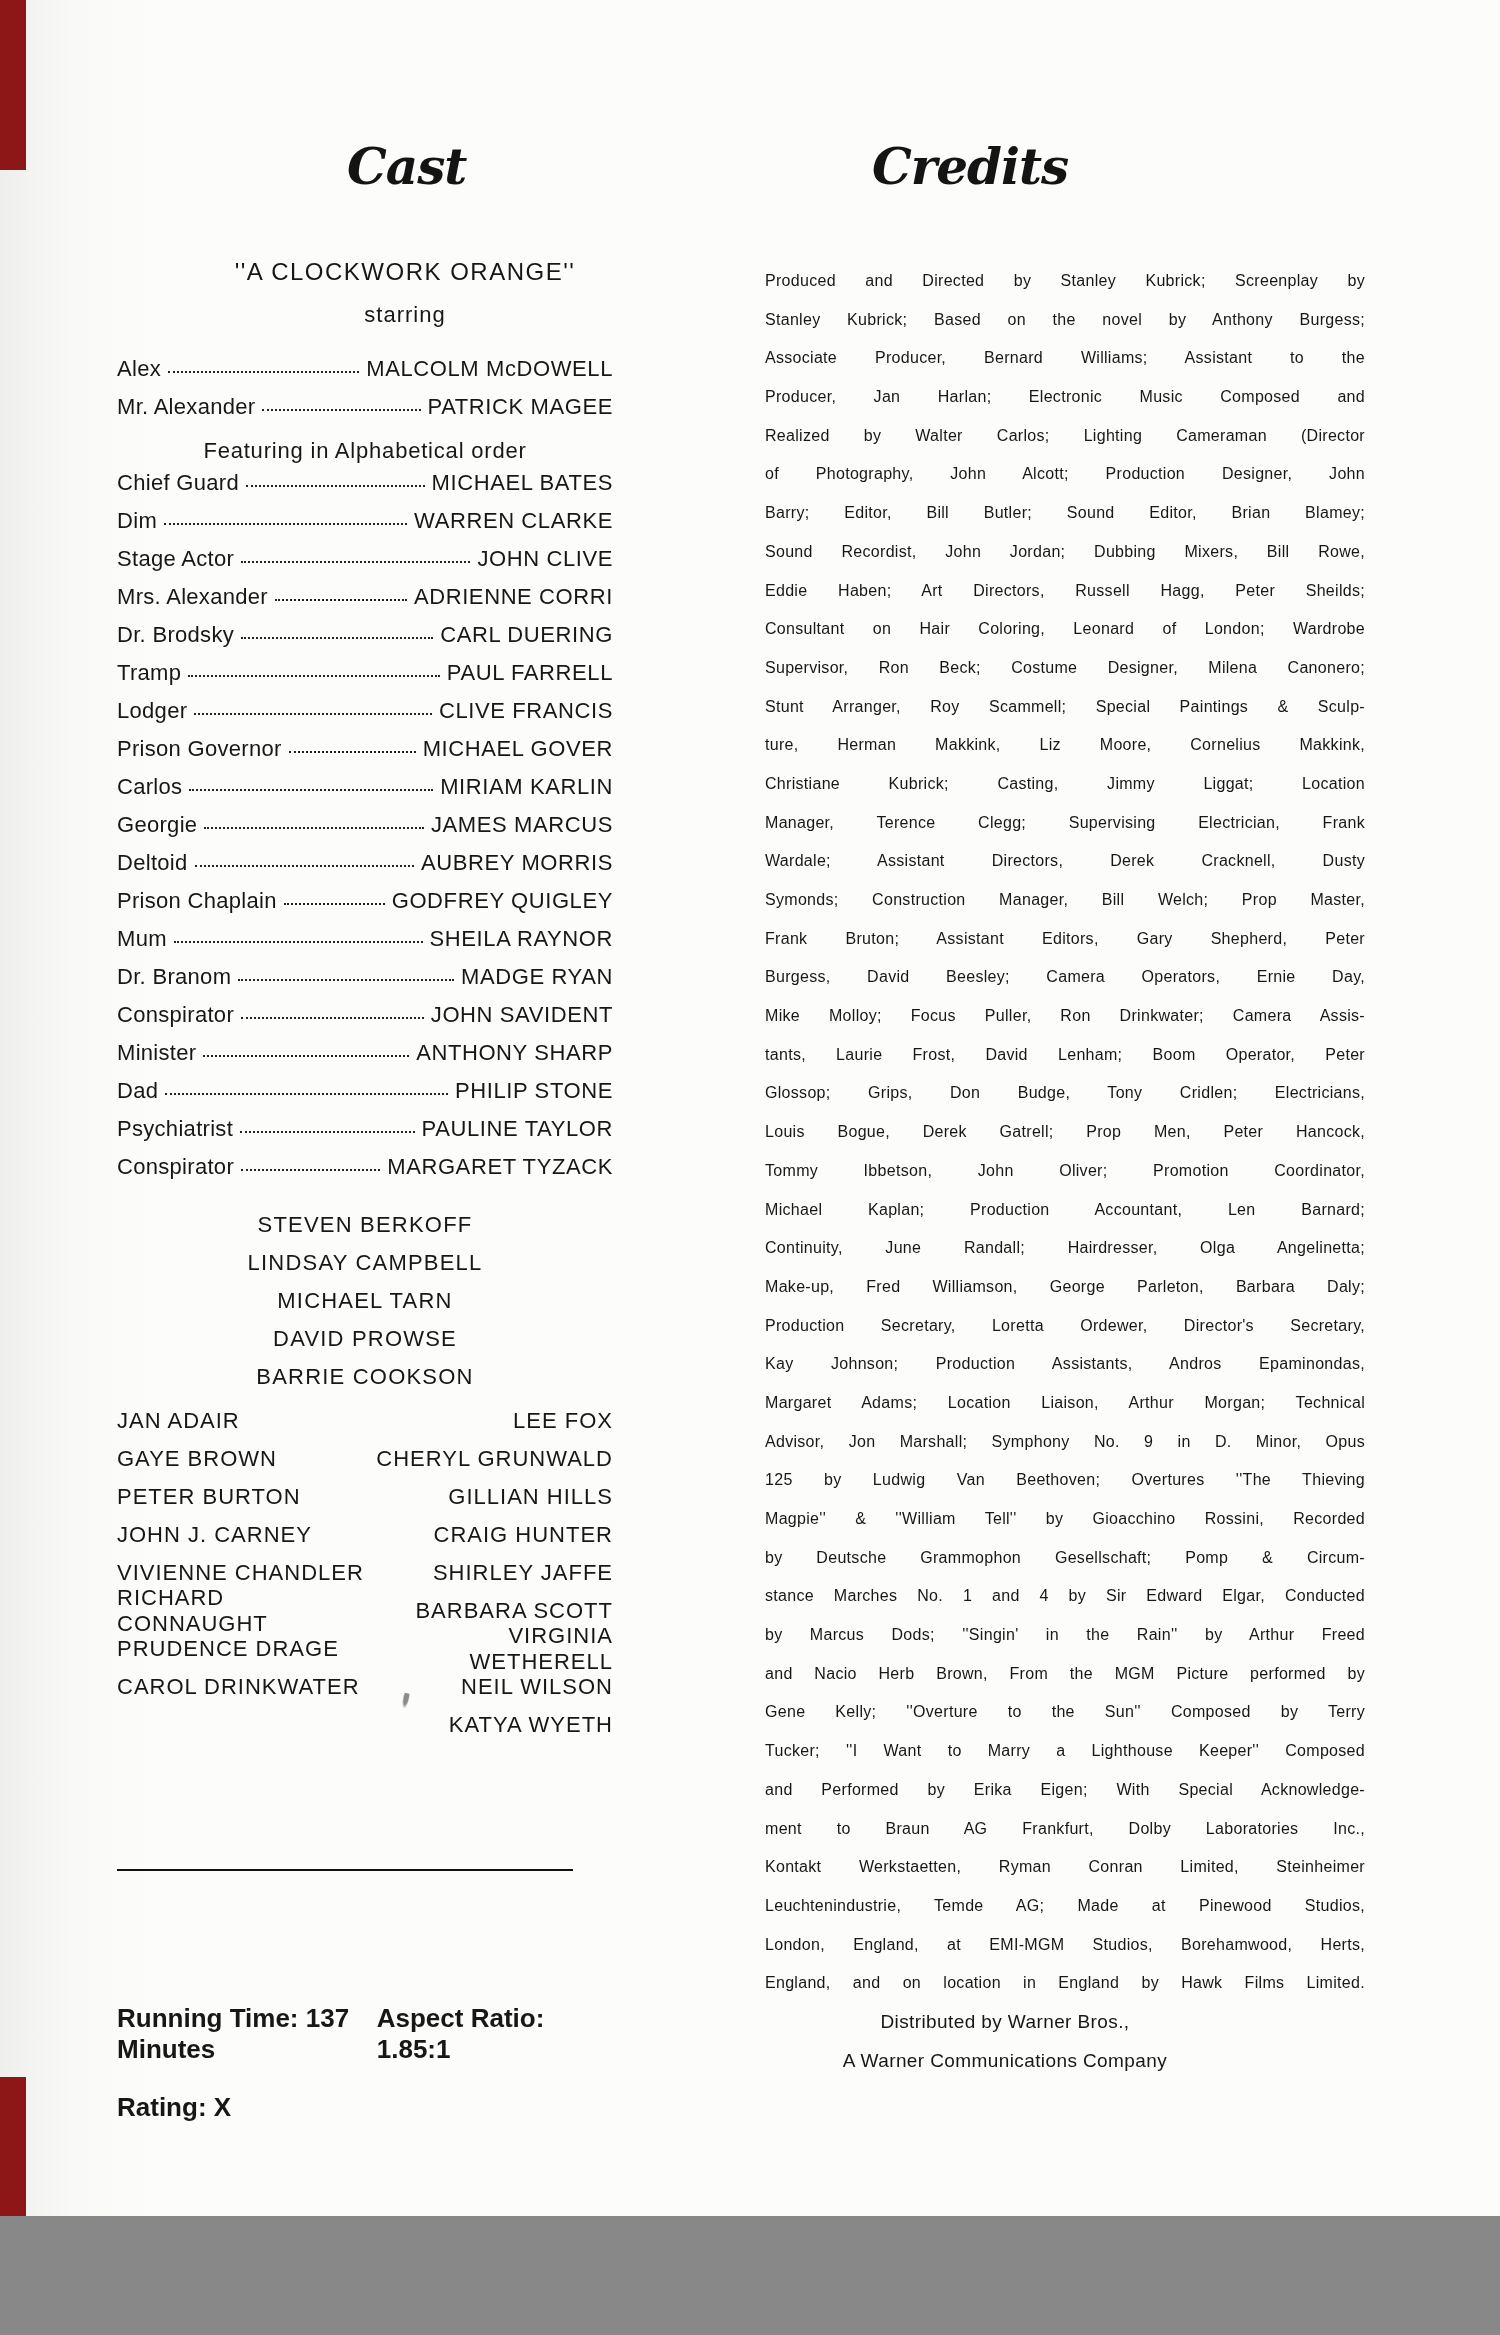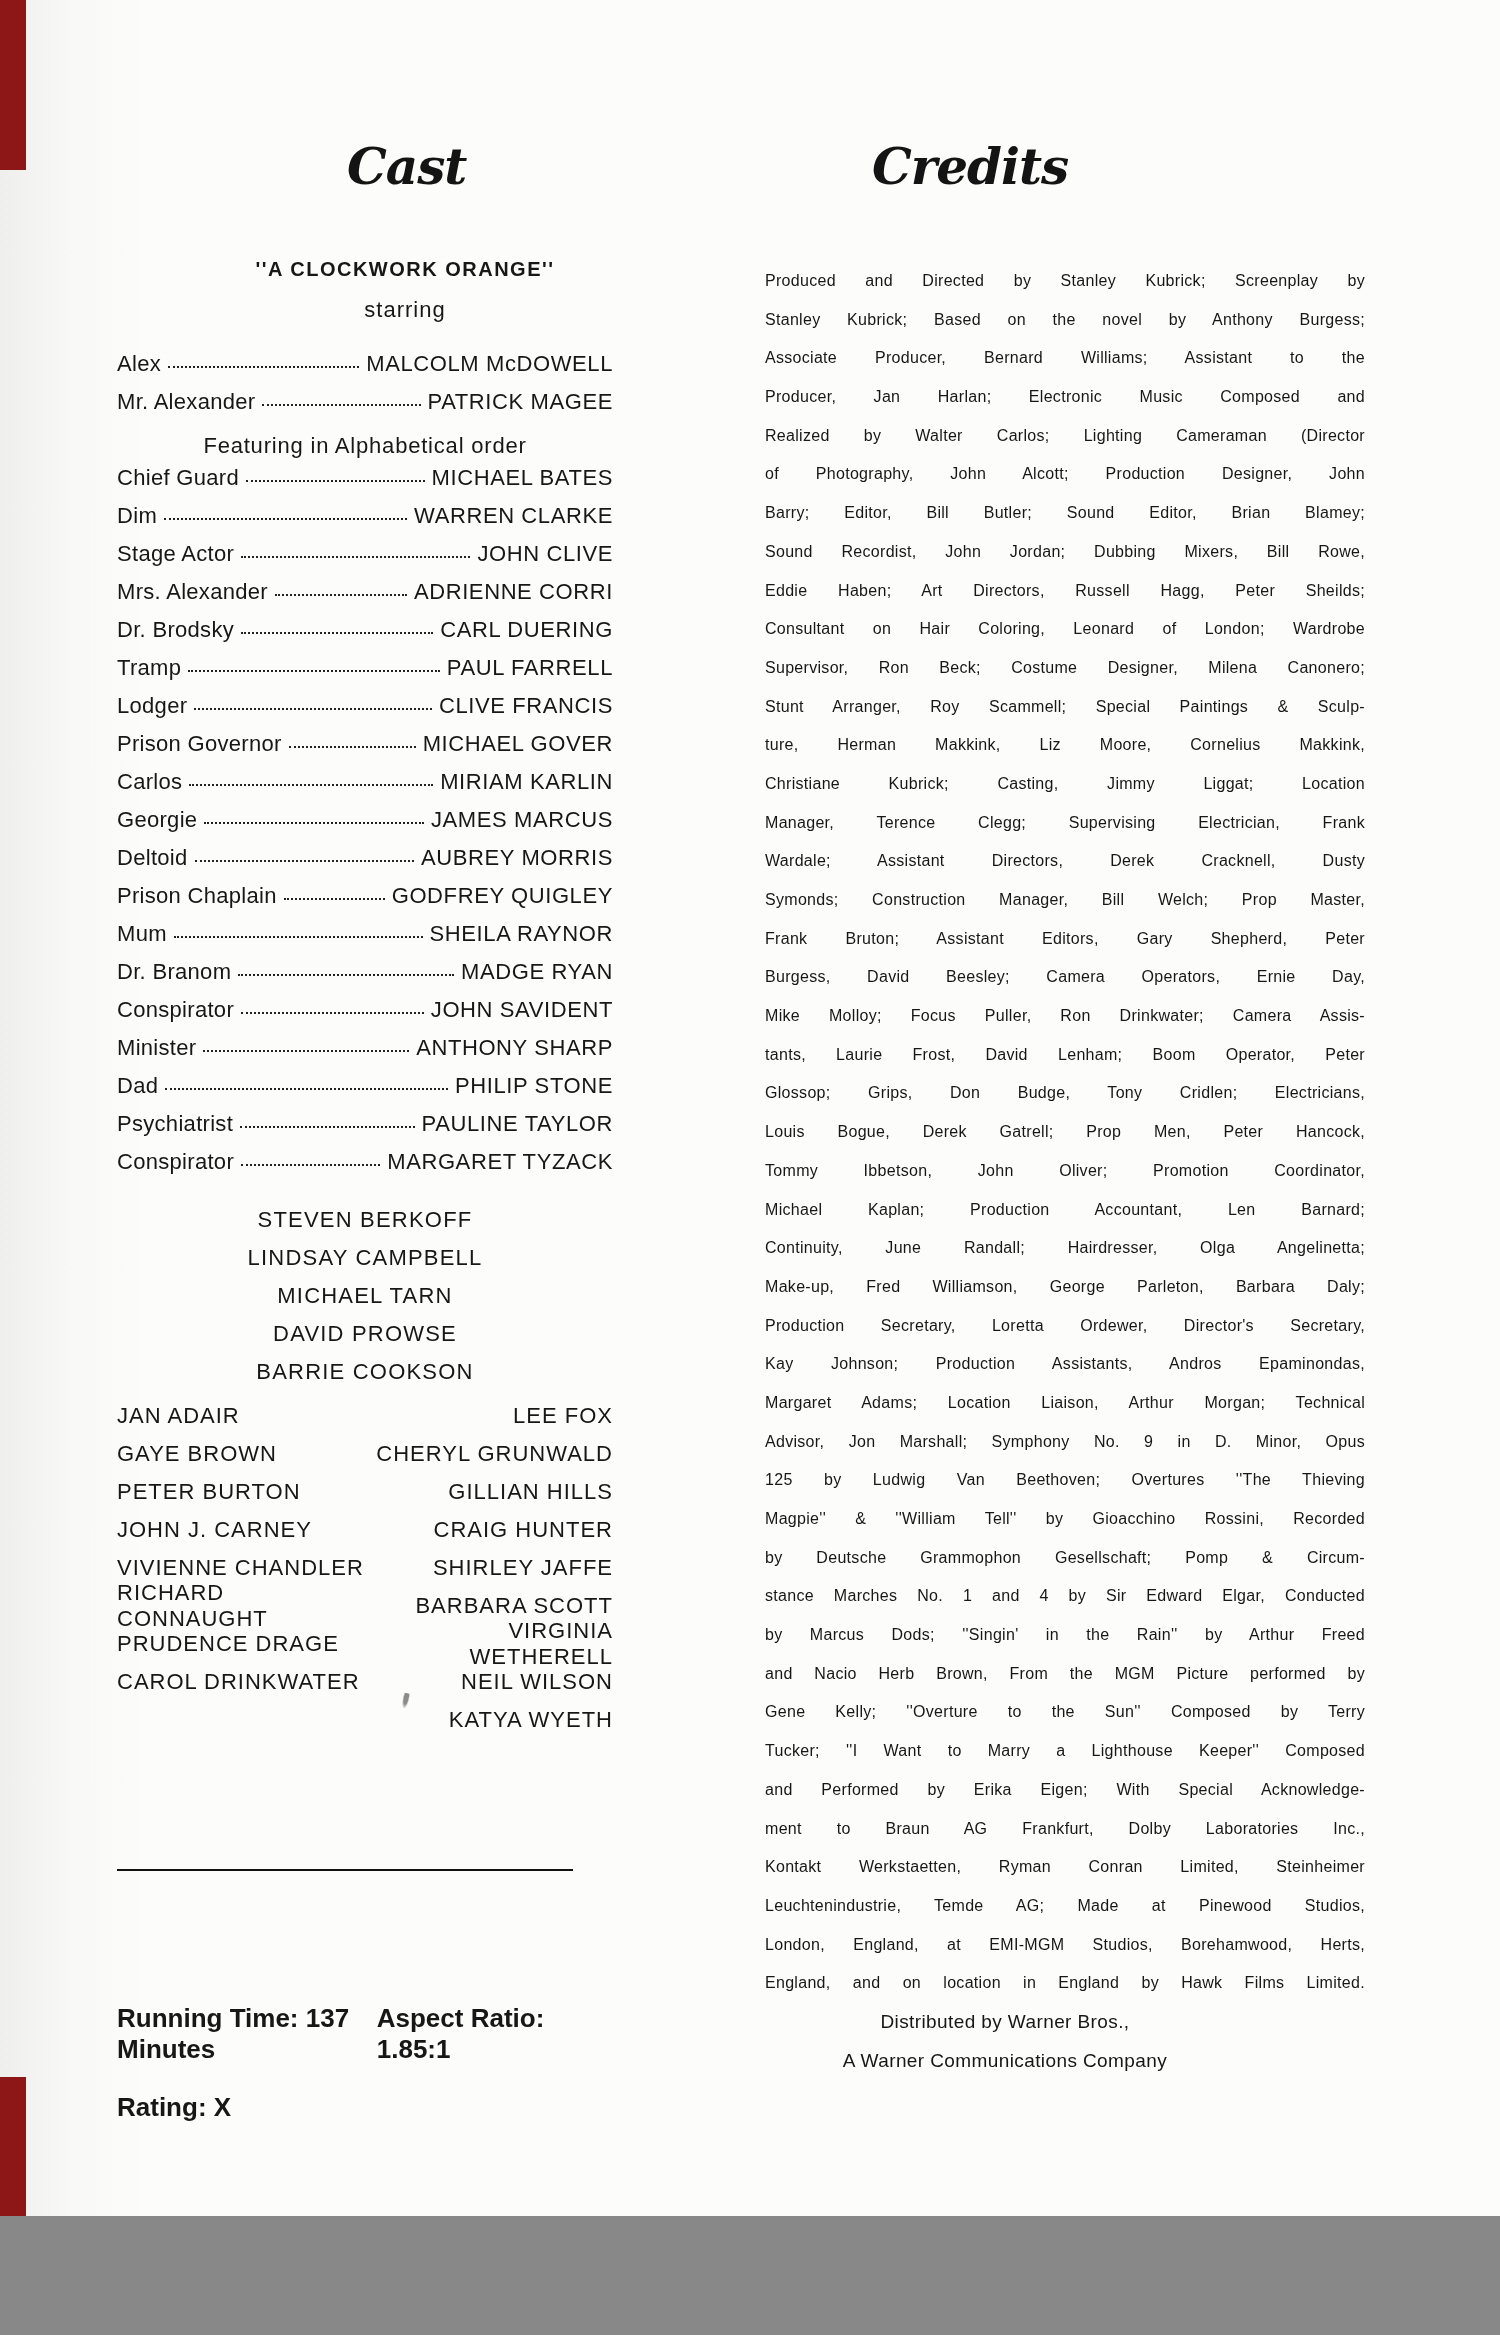--- a/index.html
+++ b/index.html
@@ -27,21 +27,21 @@
     font-style:italic;font-weight:800;
     font-size:50px;line-height:1;color:#141414;
     letter-spacing:-1px;
   }
   .cast-heading{left:347px;top:142px;}
   .credits-heading{left:872px;top:142px;}
 
   
   .cast-col{position:absolute;left:117px;top:258px;width:496px;}
   .top-center{transform:translateX(40px);text-align:center;}
-  .film-title{font-size:20px;letter-spacing:1.5px;font-weight:700;}
+  .film-title{font-size:24px;letter-spacing:1.5px;font-weight:400;}
   .starring{font-size:22px;margin-top:16px;letter-spacing:1px;}
   .cast-rows{margin-top:28px;}
   .crow{display:flex;align-items:baseline;height:38px;font-size:22px;}
   .crow .role{white-space:nowrap;letter-spacing:.3px;}
   .crow .dots{flex:1;border-bottom:2px dotted #222;margin:0 7px;position:relative;top:-3px;min-width:20px;}
   .crow .name{white-space:nowrap;letter-spacing:.6px;}
   .featuring-row{height:38px;font-size:22px;text-align:center;letter-spacing:.8px;display:flex;align-items:center;justify-content:center;}
   .centered-names{margin-top:14px;text-align:center;}
   .cname{height:38px;font-size:22px;letter-spacing:1.2px;display:flex;align-items:center;justify-content:center;}
   .two-col{margin-top:6px;display:flex;justify-content:space-between;}

